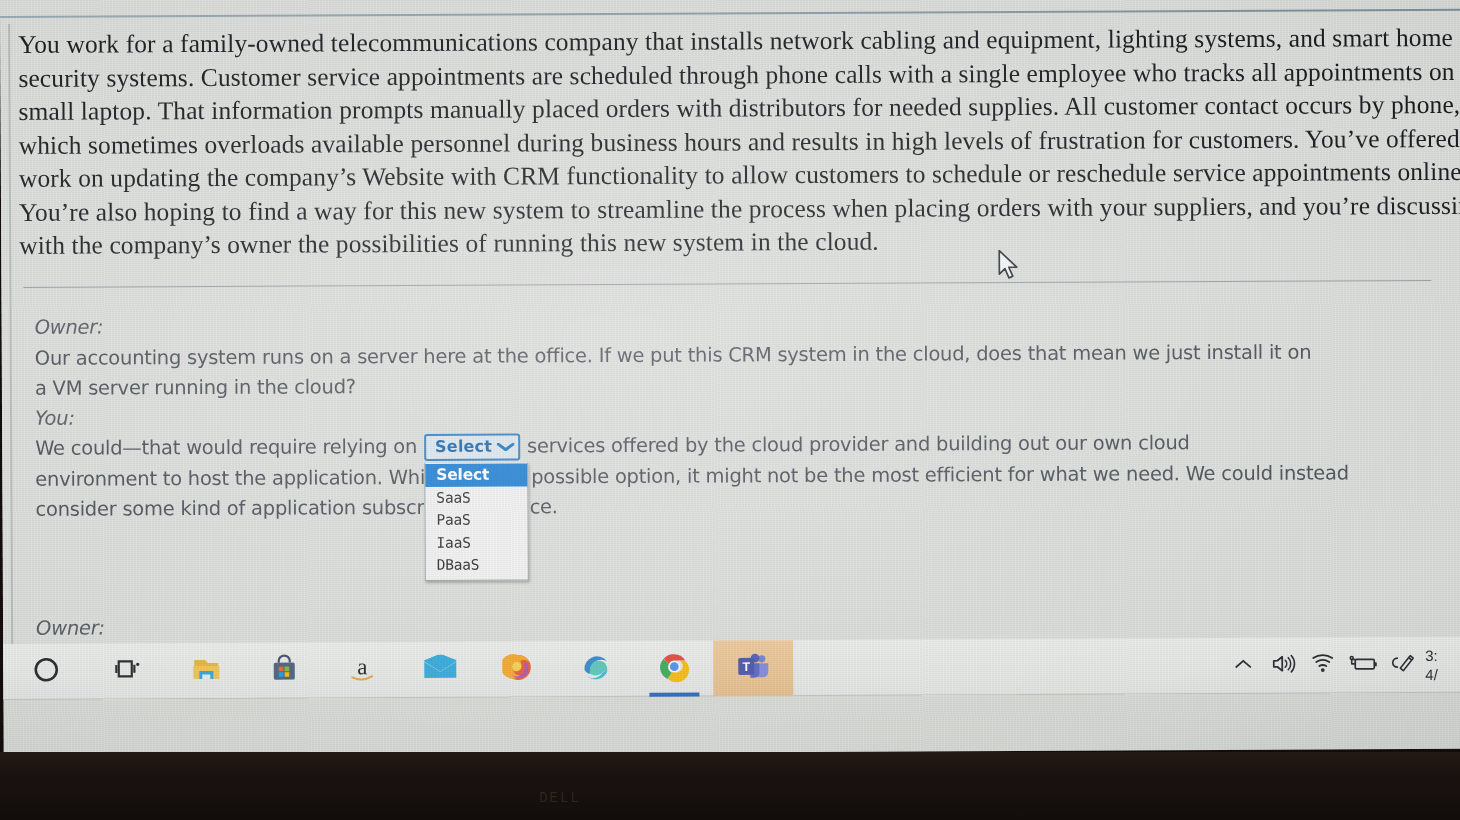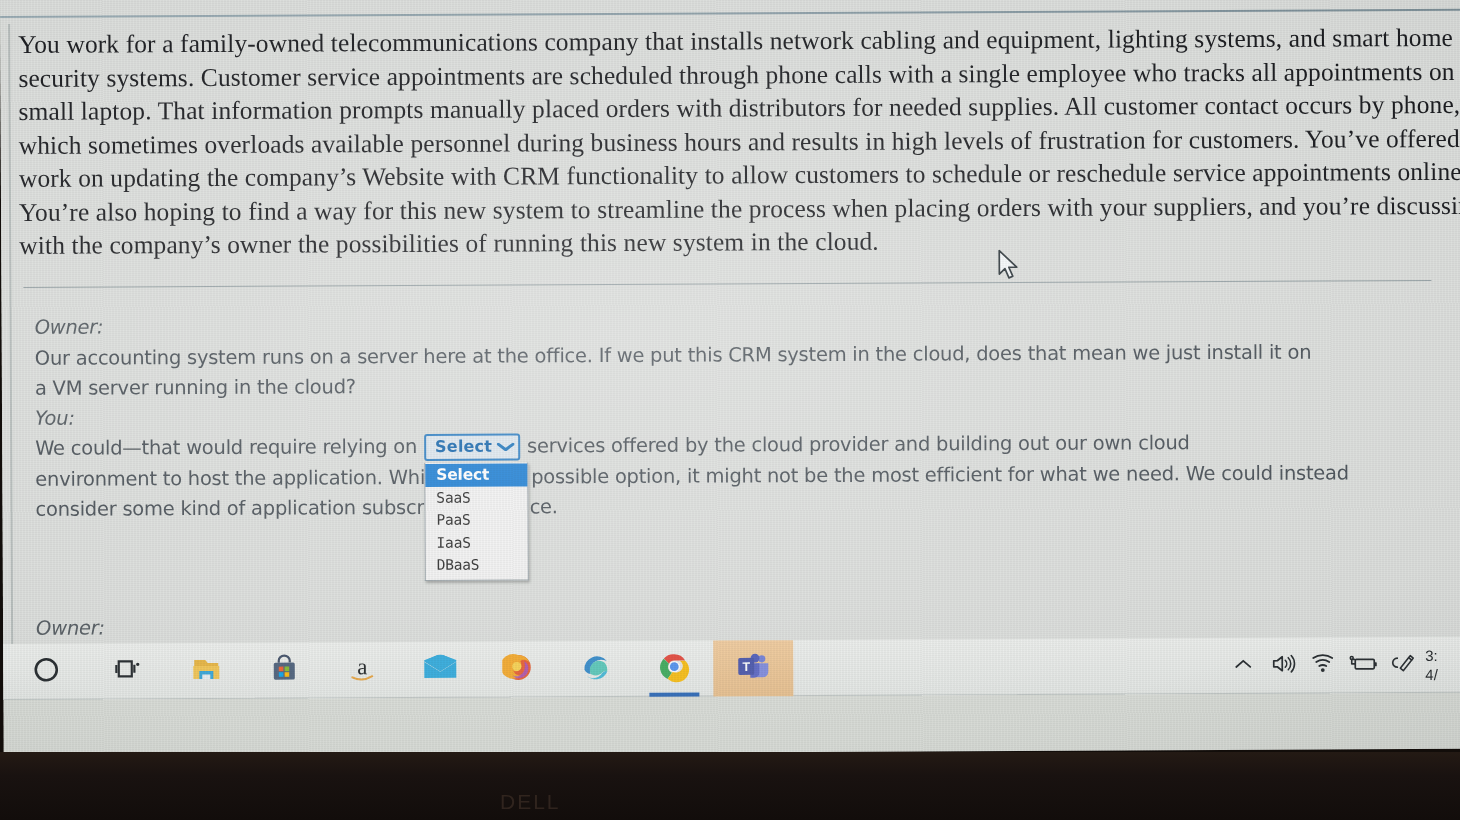--- a/index.html
+++ b/index.html
@@ -29,24 +29,25 @@
     position: absolute;
     left: 0; top: 752px;
     width: 1460px; height: 68px;
     background: linear-gradient(180deg, #241a14 0%, #191210 35%, #120d0b 100%);
   }
   #bezel-logo {
     position: absolute;
     left: 500px; top: 38px;
     width: 120px; height: 24px;
     color: #3a2c24;
-    font-size: 21px;
+    font-size: 14px;
     letter-spacing: 2px;
-    font-family: Liberation Sans, sans-serif;
+    font-family: Liberation Mono, monospace;
     opacity: .75;
+    text-align: center;
   }
 
   
   #screen {
     position: absolute;
     left: 0; top: 0;
     width: 1460px; height: 756px;
     background: #d9dcd7;
     overflow: hidden;
     transform: rotate(-0.28deg);

